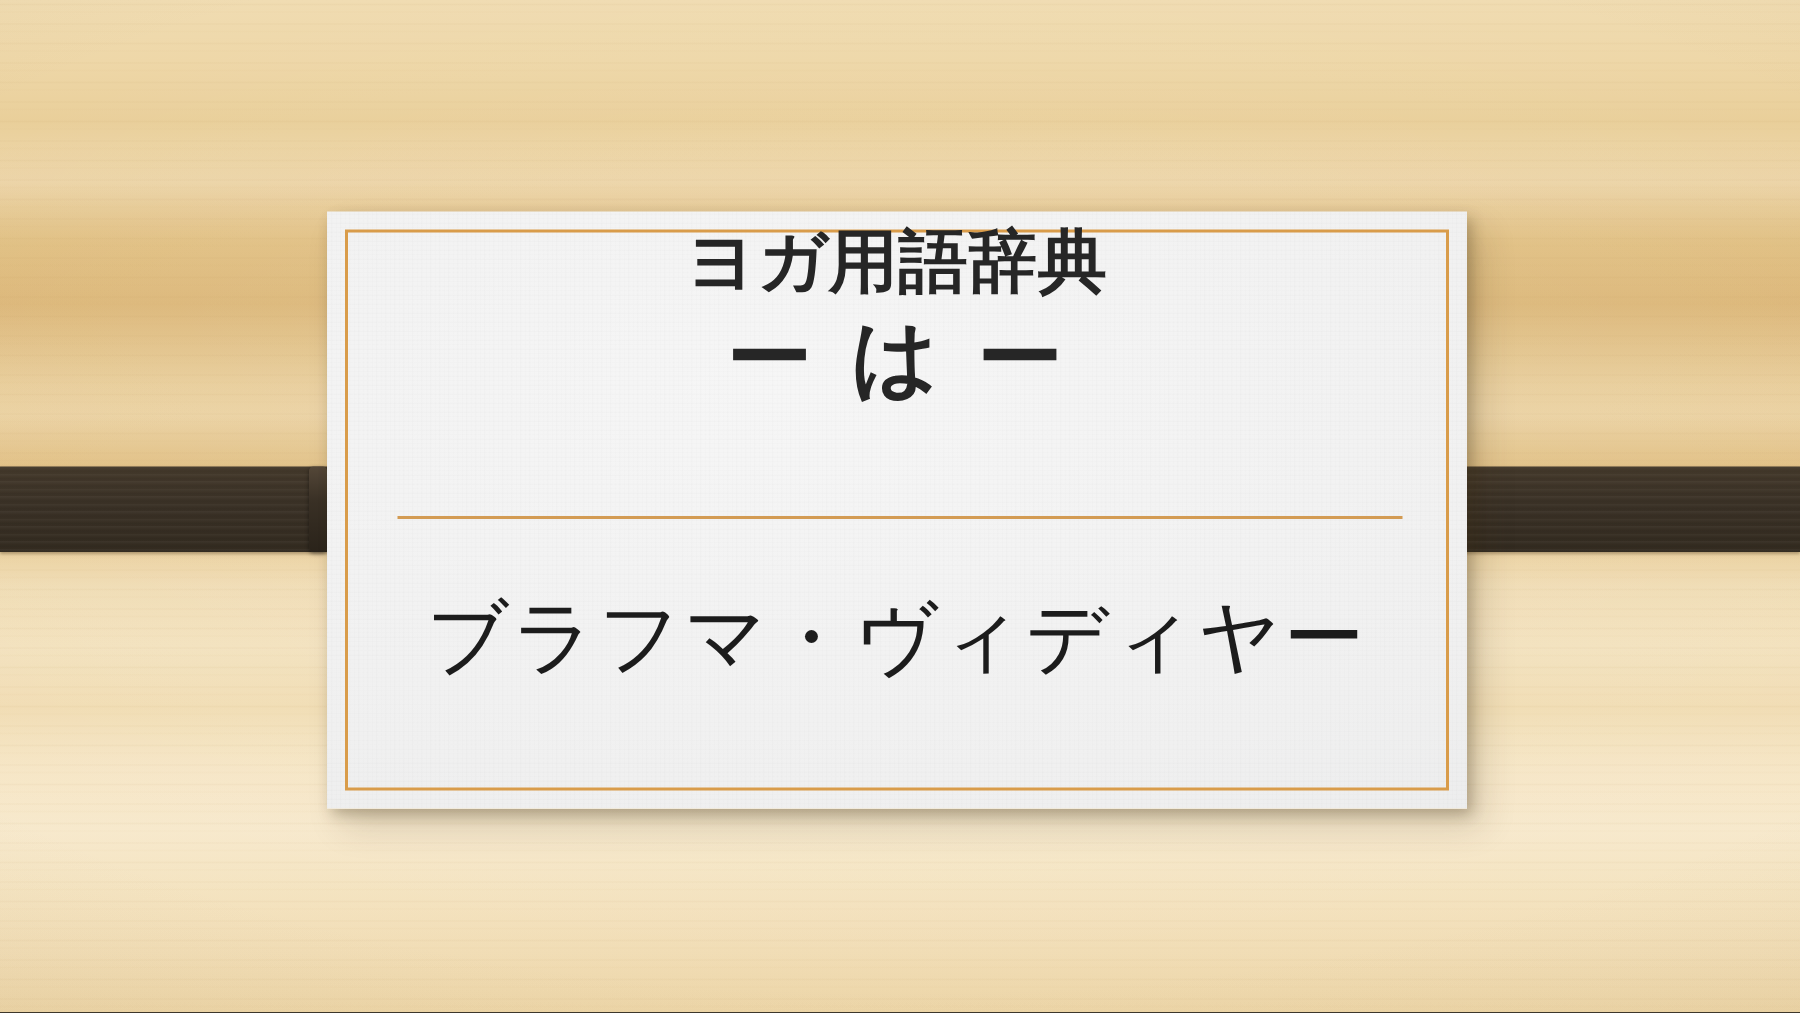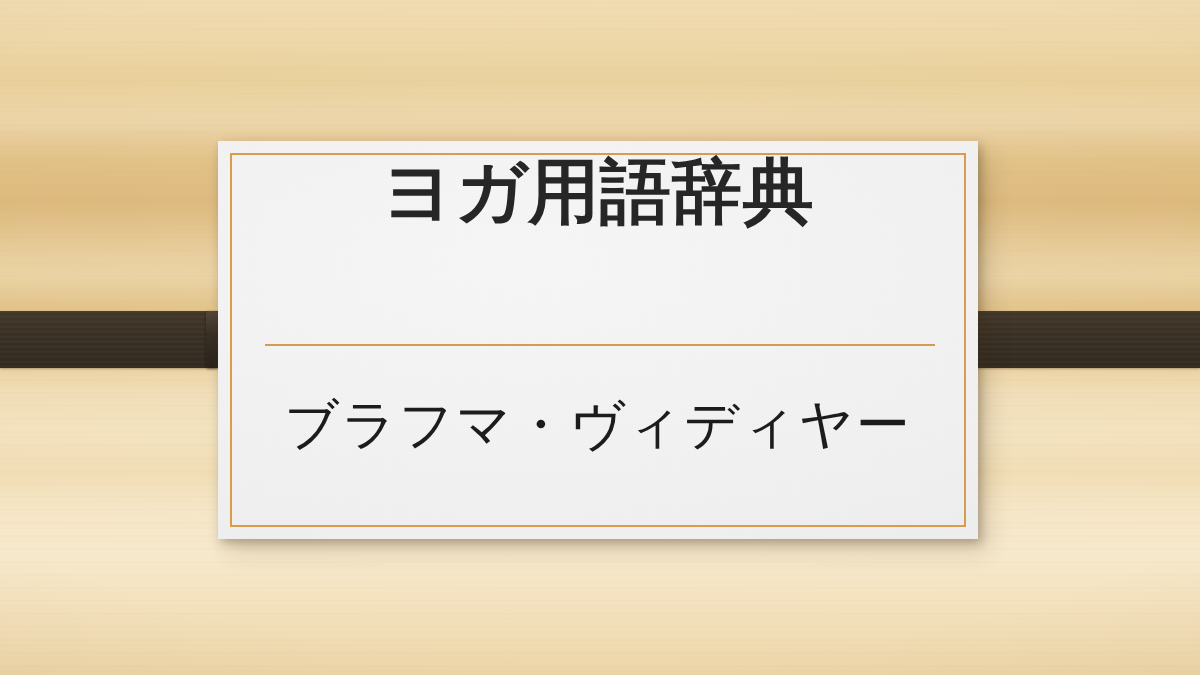--- a/index.html
+++ b/index.html
@@ -154,23 +154,23 @@
     flex-direction: column;
     align-items: center;
   }
   .title-block {
     width: 100%;
     text-align: center;
     color: #262626;
     margin-top: 12px;
   }
   .title-main {
-    font-family: Liberation Serif, serif;
+    font-family: Liberation Mono, monospace;
     font-weight: 700;
-    font-size: 71px;
+    font-size: 46px;
     line-height: 1.12;
     letter-spacing: 0.5px;
     color: #262626;
   }
   .title-sub {
     font-family: "DejaVu Sans", "Liberation Sans", sans-serif;
     font-weight: 700;
     font-size: 57px;
     line-height: 1.15;
     letter-spacing: 3px;
@@ -212,20 +212,21 @@
   <div class="ribbon-cap left"></div>
   <div class="ribbon-cap right"></div>
 
   <div class="card">
     <div class="card-texture"></div>
     <div class="card-border"></div>
 
     <div class="card-content">
       <div class="title-block">
         <div class="title-main">ヨガ用語辞典</div>
+        <div class="title-sub">ー は ー</div>
       </div>
     </div>
 
     <div class="divider"></div>
 
     <div class="term">ブラフマ・ヴィディヤー</div>
   </div>
 
 </div>
 

